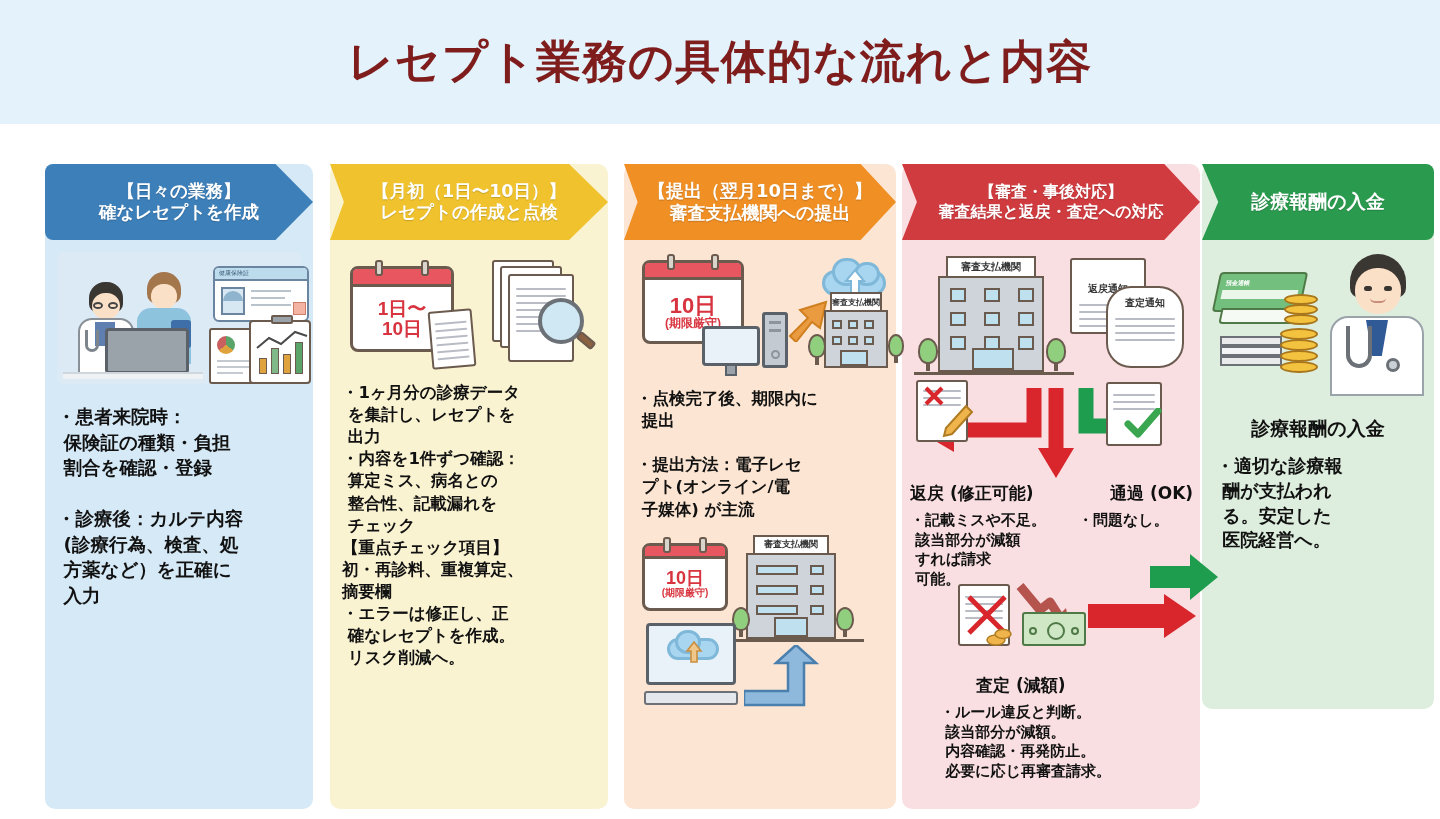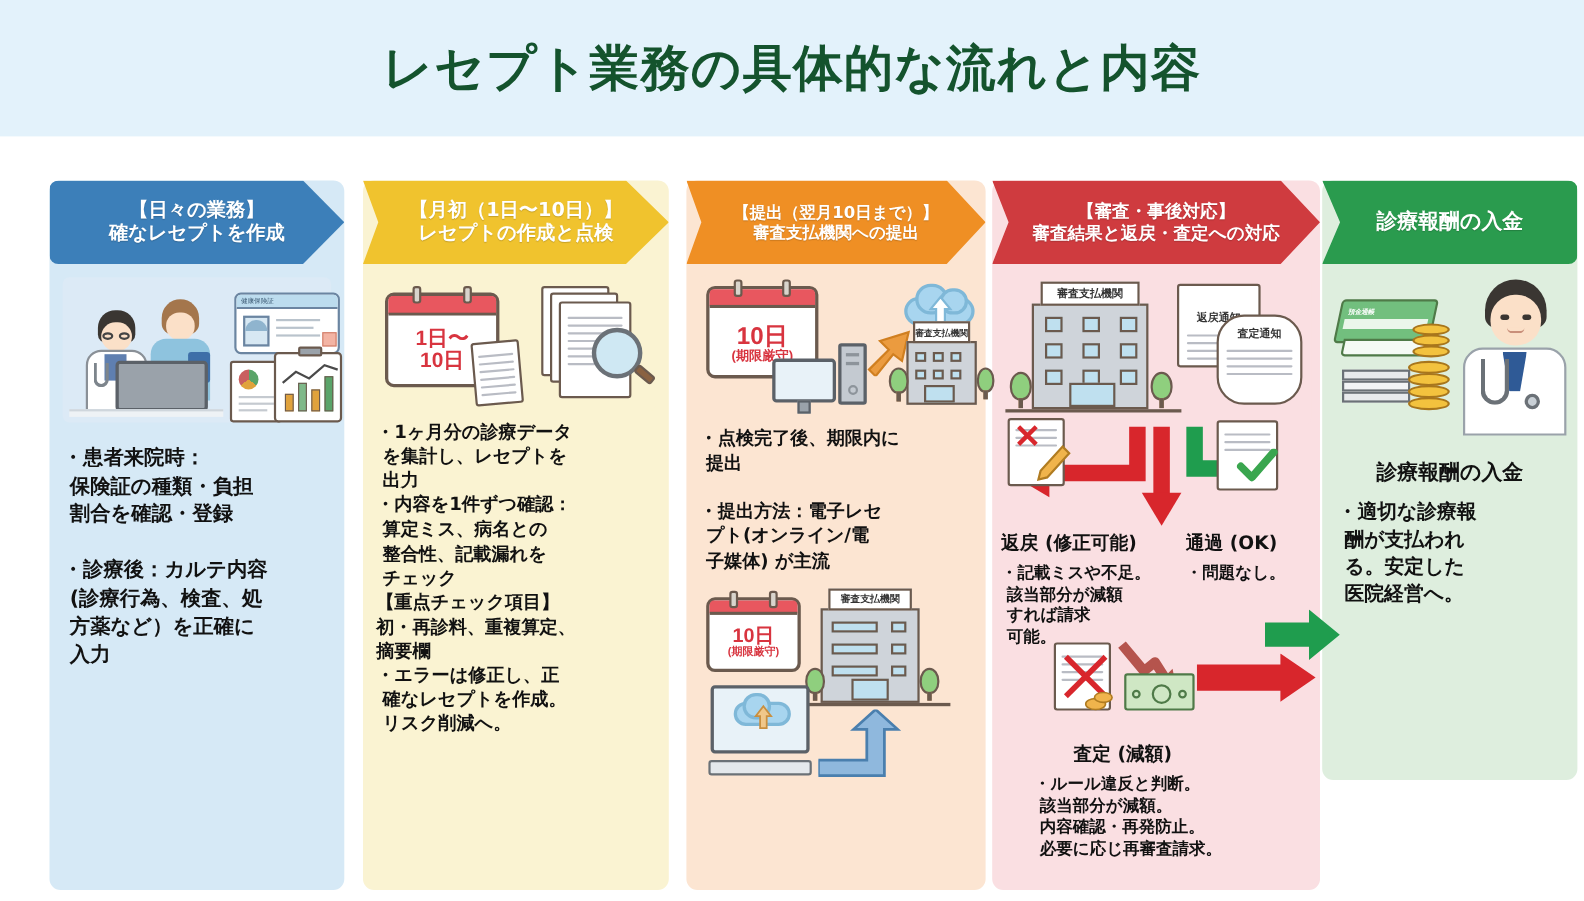--- a/index.html
+++ b/index.html
@@ -12,21 +12,21 @@
   }
   #root { position: relative; width: 1440px; height: 819px; background:#fff; }
 
   
   .title-band {
     position: absolute; left: 0; top: 0; width: 1440px; height: 124px;
     background: #e3f2fb;
     display: flex; align-items: center; justify-content: center;
   }
   .title-band h1 {
-    font-size: 45px; font-weight: 700; color: #14532d; letter-spacing: 1px;
+    font-size: 45px; font-weight: 700; color: #7f1d1d; letter-spacing: 1px;
     font-family: "DejaVu Sans", "Liberation Sans", sans-serif;
   }
 
   
   .board { position: absolute; left: 0; top: 124px; width: 1440px; height: 695px; }
   .col {
     position: absolute; top: 40px; border-radius: 10px; overflow: visible;
   }
   .col-body {
     position: absolute; left: 0; top: 0; width: 100%; height: 100%;
@@ -237,21 +237,21 @@
 摘要欄
 ・エラーは修正し、正
  確なレセプトを作成。
  リスク削減へ。</div>
     </div>
   </div>
 
   <div class="col" style="left:624px; width:272px; height:645px;">
     <div class="col-body" style="background:#fce5d2;"></div>
 
-    <div class="chev" style="width:272px; background:#ef8f24; clip-path:polygon(0 0,87% 0,100% 50%,87% 100%,0 100%,5% 50%); font-size:15px;">
+    <div class="chev" style="width:272px; background:#ef8f24; clip-path:polygon(0 0,87% 0,100% 50%,87% 100%,0 100%,5% 50%); font-size:18px;">
       <span class="l1">【提出（翌月10日まで）】</span>
       <span class="l2">審査支払機関への提出</span>
     </div>
 
     <div class="content">
 
       <div class="illus" style="height:124px; background:#fce5d2; margin-top:2px;">
         <div class="cal" style="left:6px; top:10px; width:102px; height:84px;">
           <div class="top"></div>
           <div class="ring" style="left:22px;"></div>
@@ -445,21 +445,21 @@
 
       <div style="position:relative; height:118px;">
         <div style="position:absolute;left:0;top:0;width:140px;">
           <div class="head-lbl" style="font-size:17px;">返戻 (修正可能)</div>
           <div class="txt small">・記載ミスや不足。
  該当部分が減額
  すれば請求
  可能。</div>
         </div>
         <div style="position:absolute;left:168px;top:0;width:120px;">
-          <div class="head-lbl" style="font-size:17px;">通過 (OK)</div>
+          <div class="head-lbl" style="font-size:17px;margin-left:32px;">通過 (OK)</div>
           <div class="txt small">・問題なし。</div>
         </div>
       </div>
 
       <div style="position:relative; height:72px; margin-top:-16px;">
         <div class="sheet" style="left:48px; top:0; width:52px; height:62px;">
           <div class="line" style="margin-top:10px;"></div>
               <div class="line"></div>
               <div class="line"></div>
               <div class="line"></div>

